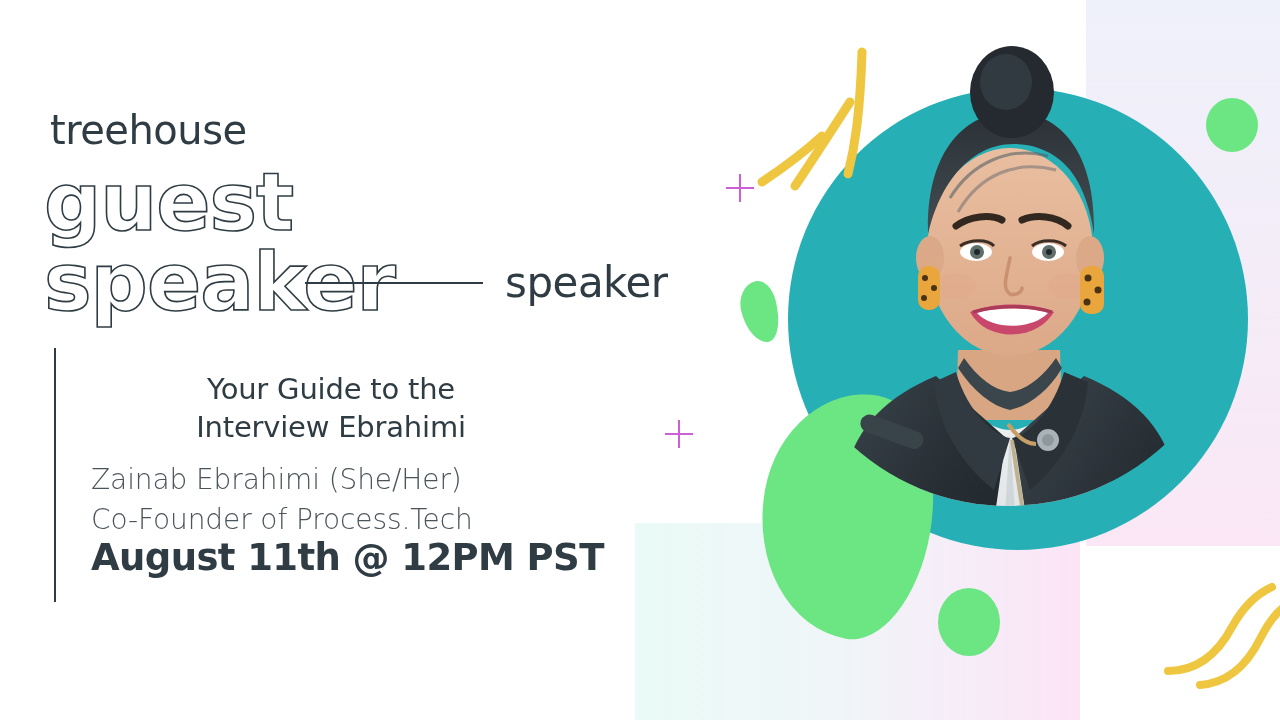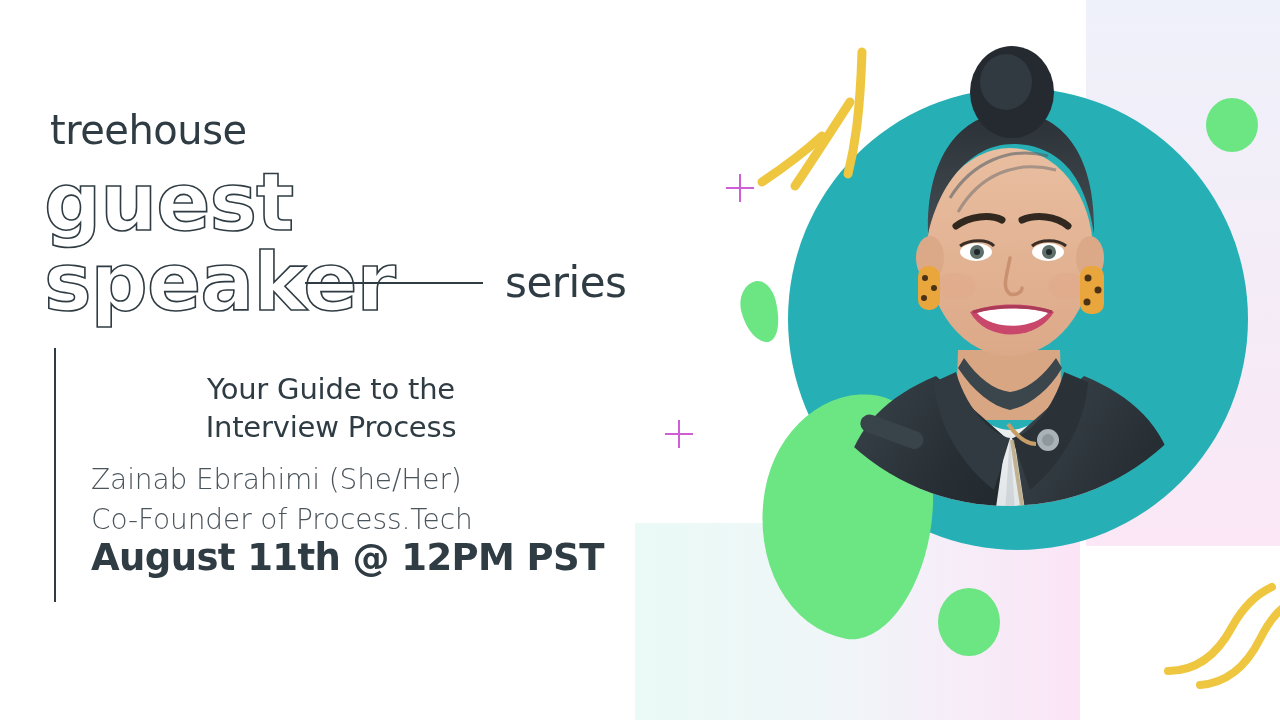--- a/index.html
+++ b/index.html
@@ -260,28 +260,28 @@
   </svg>
 
   <div class="content">
 
     <div class="brand">treehouse</div>
 
     <div class="headline-outline">guest speaker</div>
 
     <div class="series-row">
       <div class="series-rule"></div>
-      <div class="series-word">series</div>
+      <div class="series-word">speaker</div>
     </div>
 
     <div class="accent-bar"></div>
 
     <div class="talk-title">
       <div>Your Guide to the</div>
-      <div>Interview Process</div>
+      <div>Interview Ebrahimi</div>
     </div>
 
     <div class="speaker-block">
       <div>Zainab Ebrahimi (She/Her)</div>
       <div>Co-Founder of Process.Tech</div>
     </div>
 
     <div class="datetime">August 11th @ 12PM PST</div>
 
   </div>

